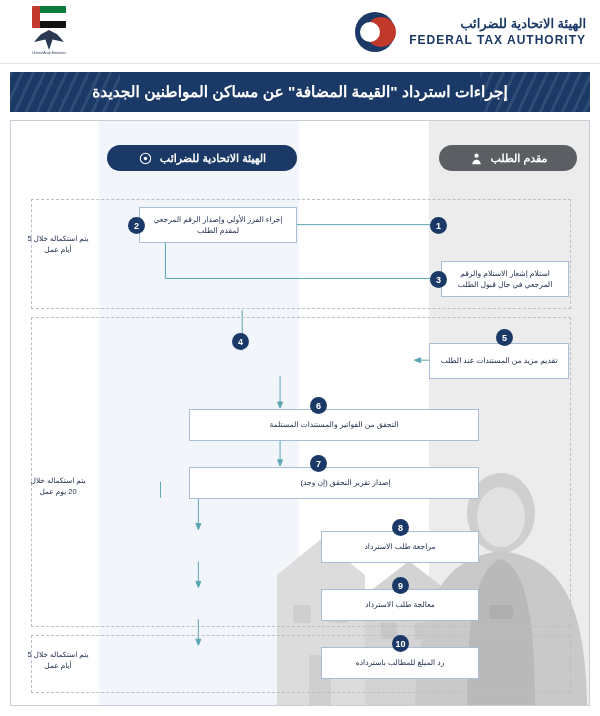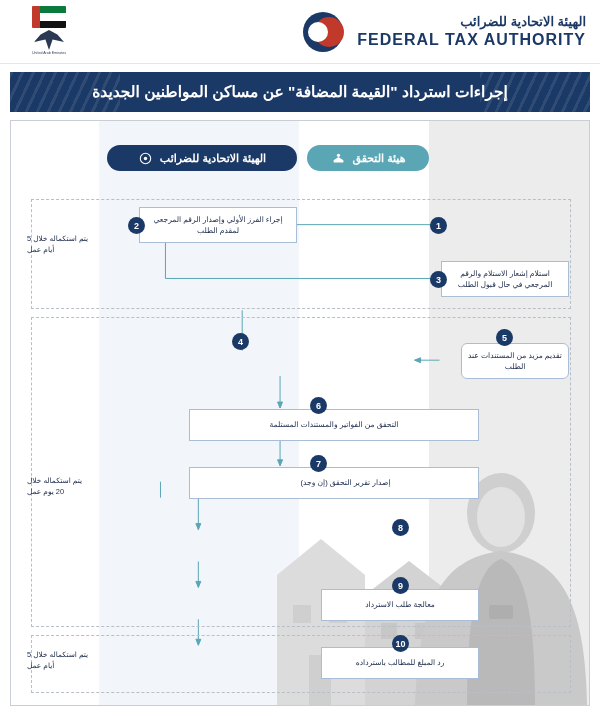--- a/index.html
+++ b/index.html
@@ -37,21 +37,21 @@
   .fta-logo-mark .c3 {
     position:absolute; left:5px; top:10px; width:20px; height:20px;
     border-radius:50%;
     background:#ffffff;
   }
   .fta-text { text-align:right; line-height:1.25; }
   .fta-text .ar {
     font-size:13px; font-weight:bold; color:#1b3966; letter-spacing:0px;
   }
   .fta-text .en {
-    font-size:16px; font-weight:bold; color:#1b3966; letter-spacing:1px;
+    font-size:12px; font-weight:bold; color:#1b3966; letter-spacing:1px;
   }
 
   .uae-logo {
     position:absolute; top:6px; left:22px;
     width:54px; height:54px;
     display:flex; flex-direction:column; align-items:center;
   }
   .uae-flag { width:34px; height:22px; position:relative; border-radius:1px; overflow:hidden; }
   .uae-flag .red { position:absolute; left:0; top:0; width:8px; height:100%; background:#c0392b; }
   .uae-flag .g { position:absolute; left:8px; top:0; right:0; height:33.3%; background:#0a7a3d; }
@@ -136,21 +136,21 @@
     z-index:5;
   }
 
   
   .sla {
     position:absolute; border:1px dashed #b9bfc8;
     background:transparent;
   }
   .sla-label {
     position:absolute; width:62px;
-    font-size:7.4px; line-height:1.5; text-align:left; color:#1b2a4a;
+    font-size:7.4px; line-height:1.5; text-align:center; color:#1b2a4a;
   }
 
   svg.connectors { position:absolute; inset:0; width:100%; height:100%; }
 </style>
 </head>
 <body>
 
 <div class="header">
 
   <div class="fta-logo">
@@ -205,30 +205,30 @@
 
     <g>
       <ellipse cx="232" cy="58" rx="34" ry="40" fill="#cfcfcf"></ellipse>
       <ellipse cx="232" cy="62" rx="24" ry="30" fill="#e2e2e2"></ellipse>
       <path d="M232 96 C170 104 150 150 146 250 L318 250 C316 150 294 104 232 96 Z" fill="#c9c9c9"></path>
       <path d="M232 104 C208 112 198 160 198 250 L266 250 C266 160 256 112 232 104 Z" fill="#b9b9b9"></path>
       <rect x="220" y="150" width="24" height="14" rx="2" fill="#aeaeae"></rect>
     </g>
   </svg>
 
-
-  <div class="lane-head verify">
-    <span>هيئة التحقق</span>
+  <div class="lane-head applicant">
+    <span>مقدم الطلب</span>
     <span class="ic">
       <svg viewBox="0 0 16 16" width="13" height="13">
-          <path d="M2 10 L8 6 L14 10 L14 13 L2 13 Z" fill="#fff"></path>
-          <circle cx="8" cy="4" r="2" fill="#fff"></circle>
+          <circle cx="8" cy="4.5" r="2.6" fill="#fff"></circle>
+          <path d="M2.8 15c0-3.2 2.3-5.6 5.2-5.6S13.2 11.8 13.2 15z" fill="#fff"></path>
         </svg>
     </span>
   </div>
+
 
   <div class="lane-head fta">
     <span>الهيئة الاتحادية للضرائب</span>
     <span class="ic">
       <svg viewBox="0 0 16 16" width="13" height="13">
           <circle cx="8" cy="8" r="6.4" fill="none" stroke="#fff" stroke-width="1.3"></circle>
           <circle cx="8" cy="8" r="2.1" fill="#fff"></circle>
         </svg>
     </span>
   </div>
@@ -283,35 +283,38 @@
   </div>
   <div class="badge" style="right:444px; top:96px;">2</div>
 
   <div class="node" style="right:20px; top:140px; width:128px; height:36px;">
     <span>استلام إشعار الاستلام والرقم المرجعي في حال قبول الطلب</span>
   </div>
   <div class="badge" style="right:142px; top:150px;">3</div>
 
   <div class="badge" style="right:340px; top:212px;">4</div>
 
-  <div class="node" style="right:20px; top:222px; width:108px; height:36px;border-radius:6px;">
+  <div class="node" style="right:20px; top:222px; width:140px; height:36px;">
     <span>تقديم مزيد من المستندات عند الطلب</span>
   </div>
   <div class="badge" style="right:76px; top:208px;">5</div>
 
   <div class="node" style="right:110px; top:288px; width:290px; height:32px;">
     <span>التحقق من الفواتير والمستندات المستلمة</span>
   </div>
   <div class="badge" style="right:262px; top:276px;">6</div>
 
   <div class="node" style="right:110px; top:346px; width:290px; height:32px;padding-left:29px;">
     <span>إصدار تقرير التحقق (إن وجد)</span>
   </div>
   <div class="badge" style="right:262px; top:334px;">7</div>
 
+  <div class="node" style="right:110px; top:410px; width:158px; height:32px;">
+    <span>مراجعة طلب الاسترداد</span>
+  </div>
   <div class="badge" style="right:180px; top:398px;">8</div>
 
   <div class="node" style="right:110px; top:468px; width:158px; height:32px;">
     <span>معالجة طلب الاسترداد</span>
   </div>
   <div class="badge" style="right:180px; top:456px;">9</div>
 
   <div class="node" style="right:110px; top:526px; width:158px; height:32px;">
     <span>رد المبلغ للمطالب باسترداده</span>
   </div>

